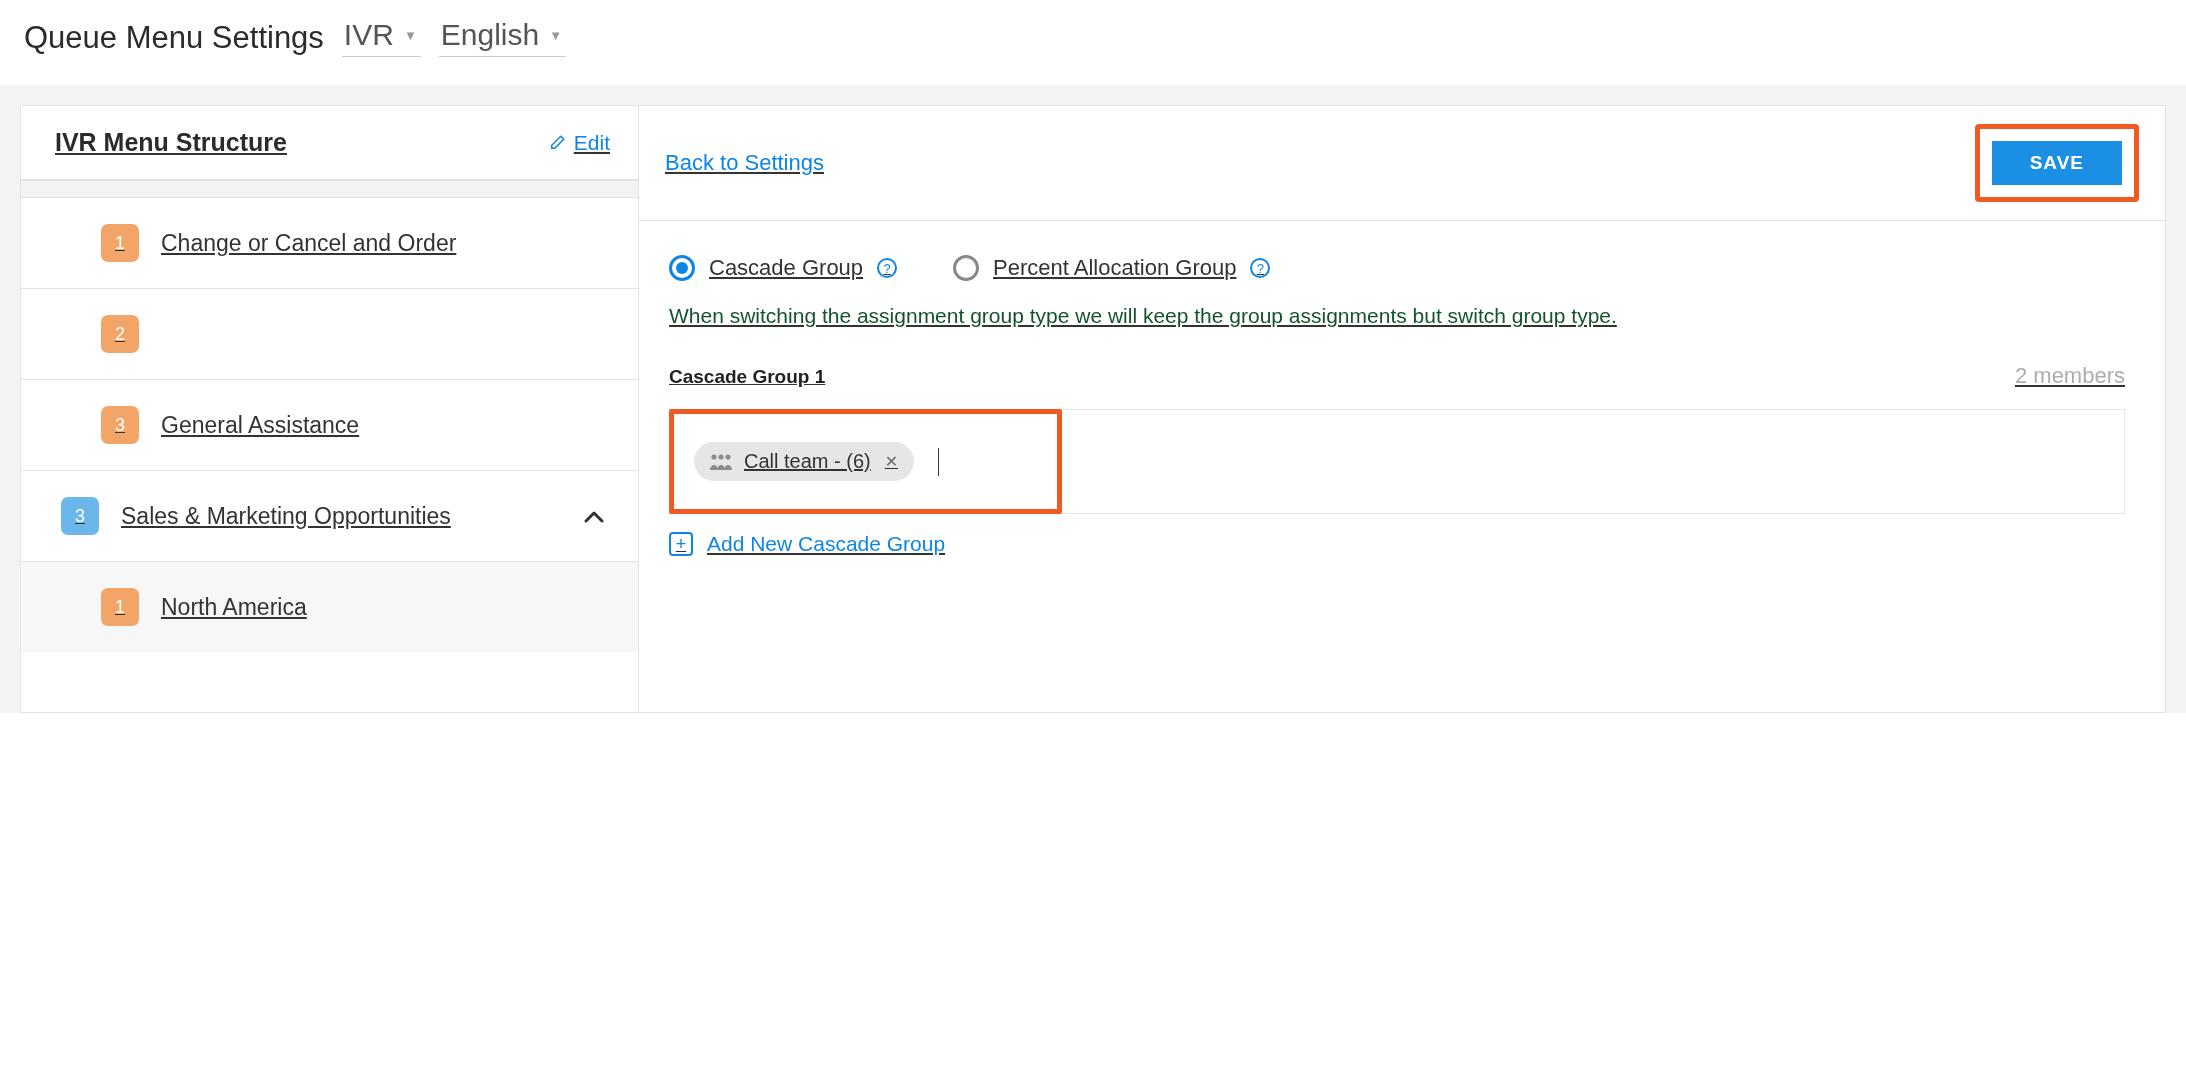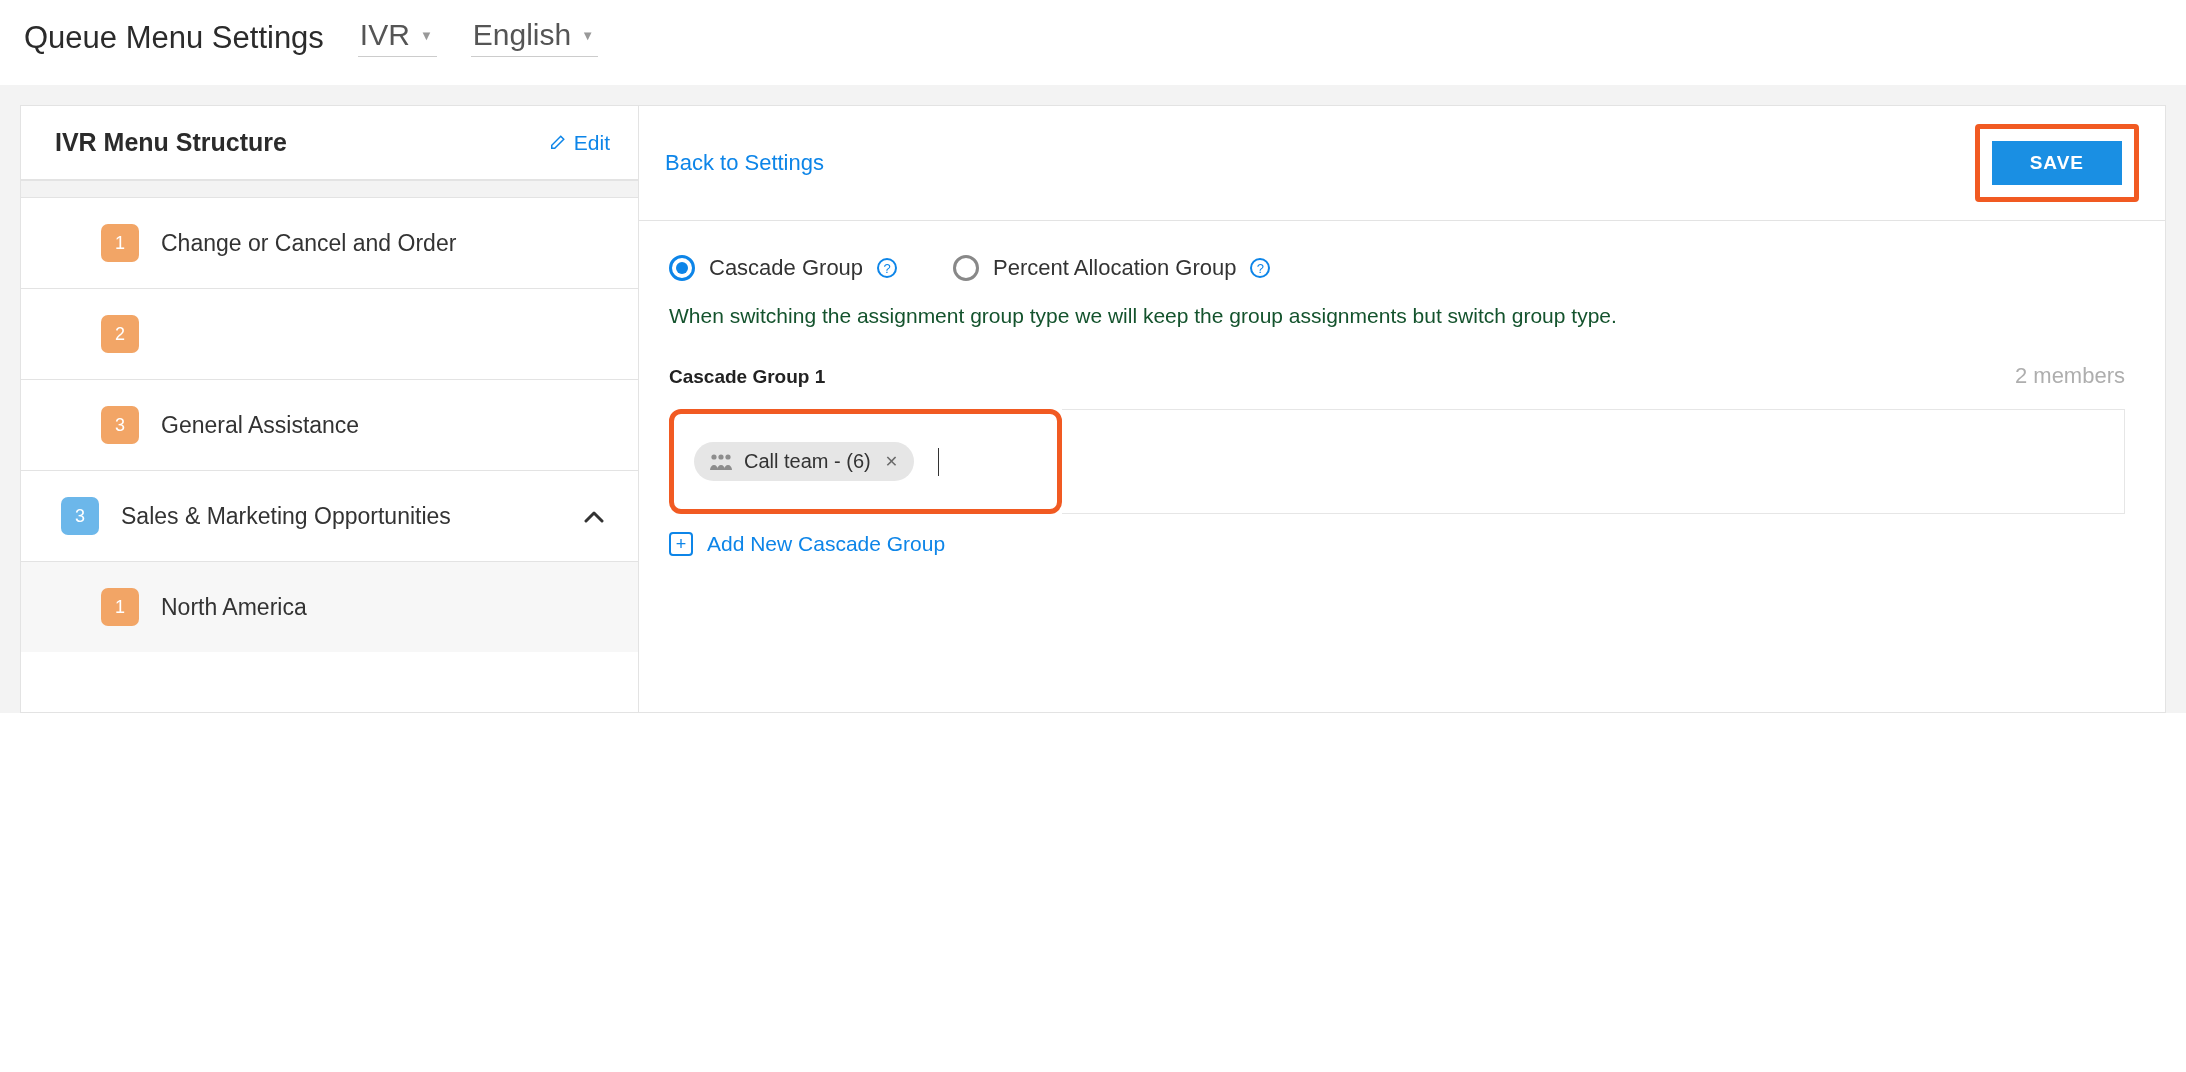--- a/index.html
+++ b/index.html
@@ -6,21 +6,21 @@
 body {
   font-family: -apple-system, BlinkMacSystemFont, "Segoe UI", Helvetica, Arial, sans-serif;
   background: #fff;
   color: #333;
   font-size: 20px;
 }
 .top-bar {
   padding: 18px 24px 28px 24px;
   display: flex;
   align-items: center;
-  gap: 34px;
+  gap: 18px;
 }
 .top-title {
   font-size: 31px;
   font-weight: 400;
   color: #2b2b2b;
 }
 .top-select {
   display: flex;
   align-items: center;
   gap: 10px;
@@ -37,20 +37,21 @@
 }
 .content-wrap {
   background: #f3f3f3;
   padding: 20px 20px 0 20px;
 }
 .panel {
   background: #fff;
   border: 1px solid #e3e3e3;
   display: flex;
   min-height: 608px;
+  text-decoration: underline;
 }
 .left {
   width: 618px;
   border-right: 1px solid #e3e3e3;
   display: flex;
   flex-direction: column;
 }
 .left-header {
   display: flex;
   align-items: center;
@@ -225,21 +226,21 @@
 }
 .chip-row {
   display: flex;
   margin-bottom: 18px;
 }
 .chip-box {
   border: 5px solid #f15a22;
   padding: 28px 118px 28px 20px;
   display: flex;
   align-items: center;
-  border-radius: 12px;
+  border-radius: 2px;
 }
 .chip-extend {
   flex: 1;
   border: 1px solid #e6e6e6;
   border-left: none;
 }
 .chip {
   background: #e6e6e6;
   border-radius: 999px;
   padding: 8px 16px 8px 14px;

